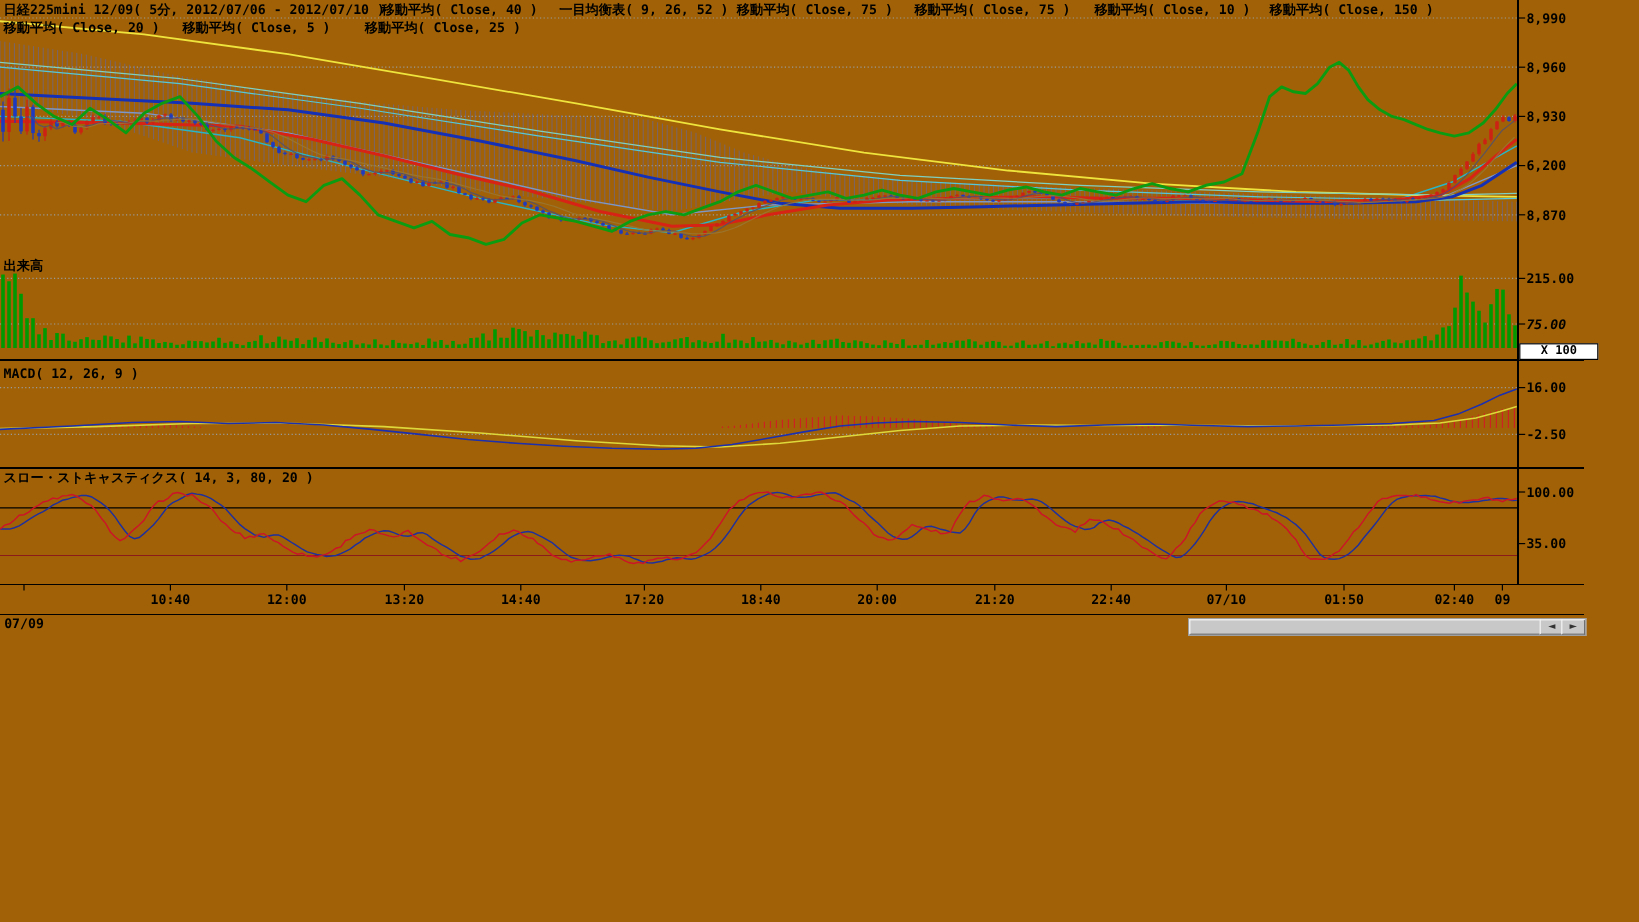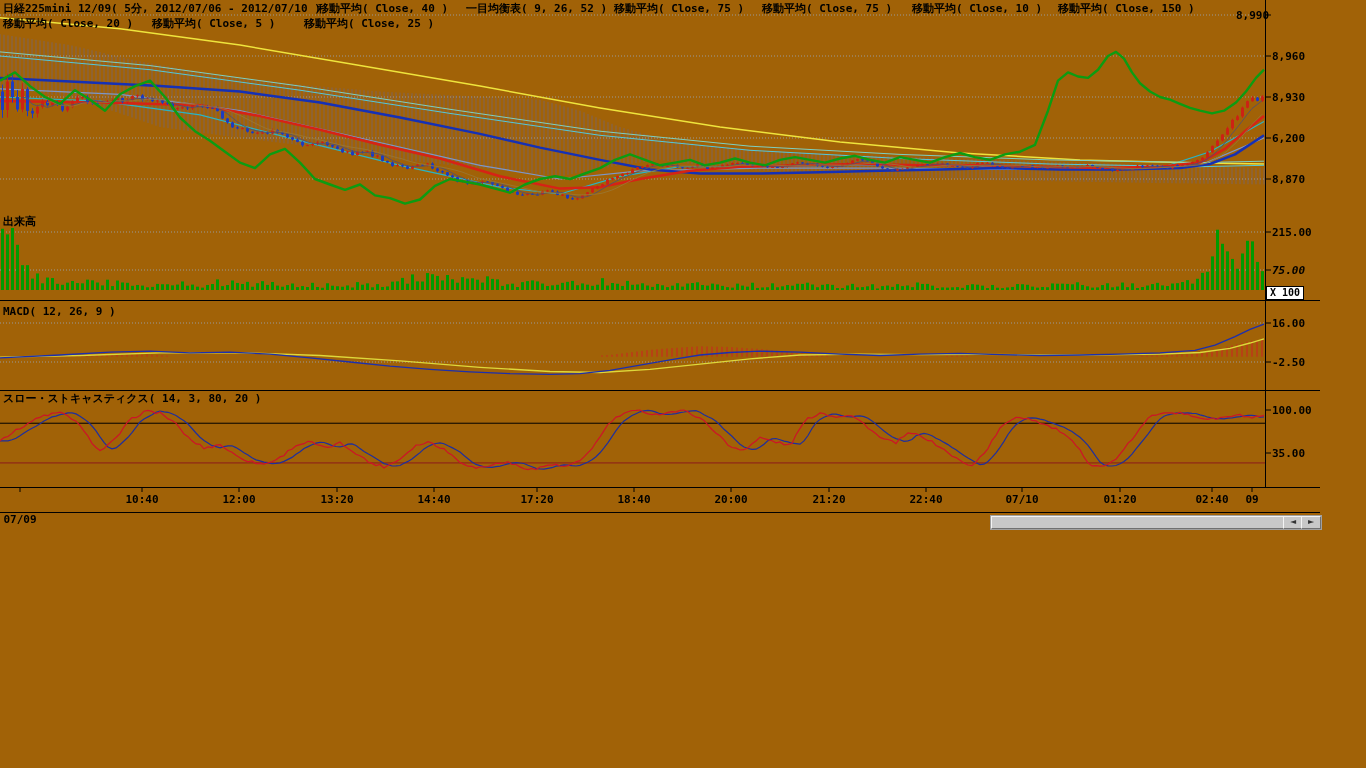--- a/index.html
+++ b/index.html
@@ -4,21 +4,21 @@
 <style>
   html,body{margin:0;padding:0;background:#fff}
   .screen{position:relative;width:1366px;height:768px;background:#a16207;overflow:hidden;
           font-family:"DejaVu Sans Mono","Liberation Sans",sans-serif}
   #plot{position:absolute;left:0;top:0}
   .lbl{position:absolute;font:bold 11px "DejaVu Sans Mono","Liberation Sans",sans-serif;
        color:#000;white-space:pre;line-height:13px}
   .xc{transform:translateX(-50%)}
   .badge{position:absolute;left:1266px;top:286px;border:1px solid #000;background:#fff;
          font:bold 10px "DejaVu Sans Mono","Liberation Sans",sans-serif;
-         padding:0 3px;line-height:12px;color:#000}
+         padding:0 17px;line-height:12px;color:#000}
   .scrollbar{position:absolute;left:990px;top:515px;width:330px;height:13px;background:#dcdcdc;border:1px solid #a0a0a0}
   .sb-thumb{position:absolute;left:0;top:0;height:11px;width:292px;background:#c8c8c8;
             border:1px solid #f4f4f4;border-right-color:#707070;border-bottom-color:#707070}
   .sb-btn{position:absolute;top:0;width:18px;height:11px;background:#c8c8c8;
           border:1px solid #f4f4f4;border-right-color:#707070;border-bottom-color:#707070;
           font:8px/10px "DejaVu Sans",sans-serif;text-align:center;color:#333;cursor:pointer}
   .sb-left{right:18px}
   .sb-right{right:0}
 </style>
 </head>
@@ -1298,21 +1298,21 @@
   <div id="hdr2">
       <span class="lbl" style="left: 3px; top: 17px;">移動平均( Close, 20 )</span>
       <span class="lbl" style="left: 152px; top: 17px;">移動平均( Close, 5 )</span>
       <span class="lbl" style="left: 288px; top: 17px; padding-left: 16px;">移動平均( Close, 25 )</span>
     </div>
   <span class="lbl" style="left:3px;top:215px">出来高</span>
   <span class="lbl" style="left:3px;top:305px">MACD( 12, 26, 9 )</span>
   <span class="lbl" style="left:3px;top:392px">スロー・ストキャスティクス( 14, 3, 80, 20 )</span>
   <span class="badge">X 100</span>
   <div id="ylabels">
-      <span class="lbl" style="left: 1236px; top: 9px;">8,990</span>
+      <span class="lbl" style="left: 1272px; top: 9px;">8,990</span>
       <span class="lbl" style="left: 1272px; top: 50px;">8,960</span>
       <span class="lbl" style="left: 1272px; top: 91px;">8,930</span>
       <span class="lbl" style="left: 1272px; top: 132px;">6,200</span>
       <span class="lbl" style="left: 1272px; top: 173px;">8,870</span>
       <span class="lbl" style="left: 1272px; top: 226px;">215.00</span>
       <span class="lbl" style="left: 1272px; top: 264px; font-style: italic;">75.00</span>
       <span class="lbl" style="left: 1272px; top: 317px;">16.00</span>
       <span class="lbl" style="left: 1272px; top: 356px;">-2.50</span>
       <span class="lbl" style="left: 1272px; top: 404px;">100.00</span>
       <span class="lbl" style="left: 1272px; top: 447px;">35.00</span>
@@ -1322,21 +1322,21 @@
       <span class="lbl xc" style="left: 142px; top: 493px;">10:40</span>
       <span class="lbl xc" style="left: 239px; top: 493px;">12:00</span>
       <span class="lbl xc" style="left: 337px; top: 493px; text-align: right;">13:20</span>
       <span class="lbl xc" style="left: 434px; top: 493px;">14:40</span>
       <span class="lbl xc" style="left: 537px; top: 493px;">17:20</span>
       <span class="lbl xc" style="left: 634px; top: 493px;">18:40</span>
       <span class="lbl xc" style="left: 731px; top: 493px;">20:00</span>
       <span class="lbl xc" style="left: 829px; top: 493px;">21:20</span>
       <span class="lbl xc" style="left: 926px; top: 493px;">22:40</span>
       <span class="lbl xc" style="left: 1022px; top: 493px;">07/10</span>
-      <span class="lbl xc" style="left: 1120px; top: 493px;">01:20</span>
+      <span class="lbl xc" style="left: 1120px; top: 493px;">01:50</span>
       <span class="lbl xc" style="left: 1212px; top: 493px;">02:40</span>
       <span class="lbl xc" style="left: 1252px; top: 493px;">09</span>
     </div>
   <div class="scrollbar">
      <div class="sb-thumb"></div>
      <div class="sb-btn sb-left">◄</div>
      <div class="sb-btn sb-right">►</div>
   </div>
 </div>
 

